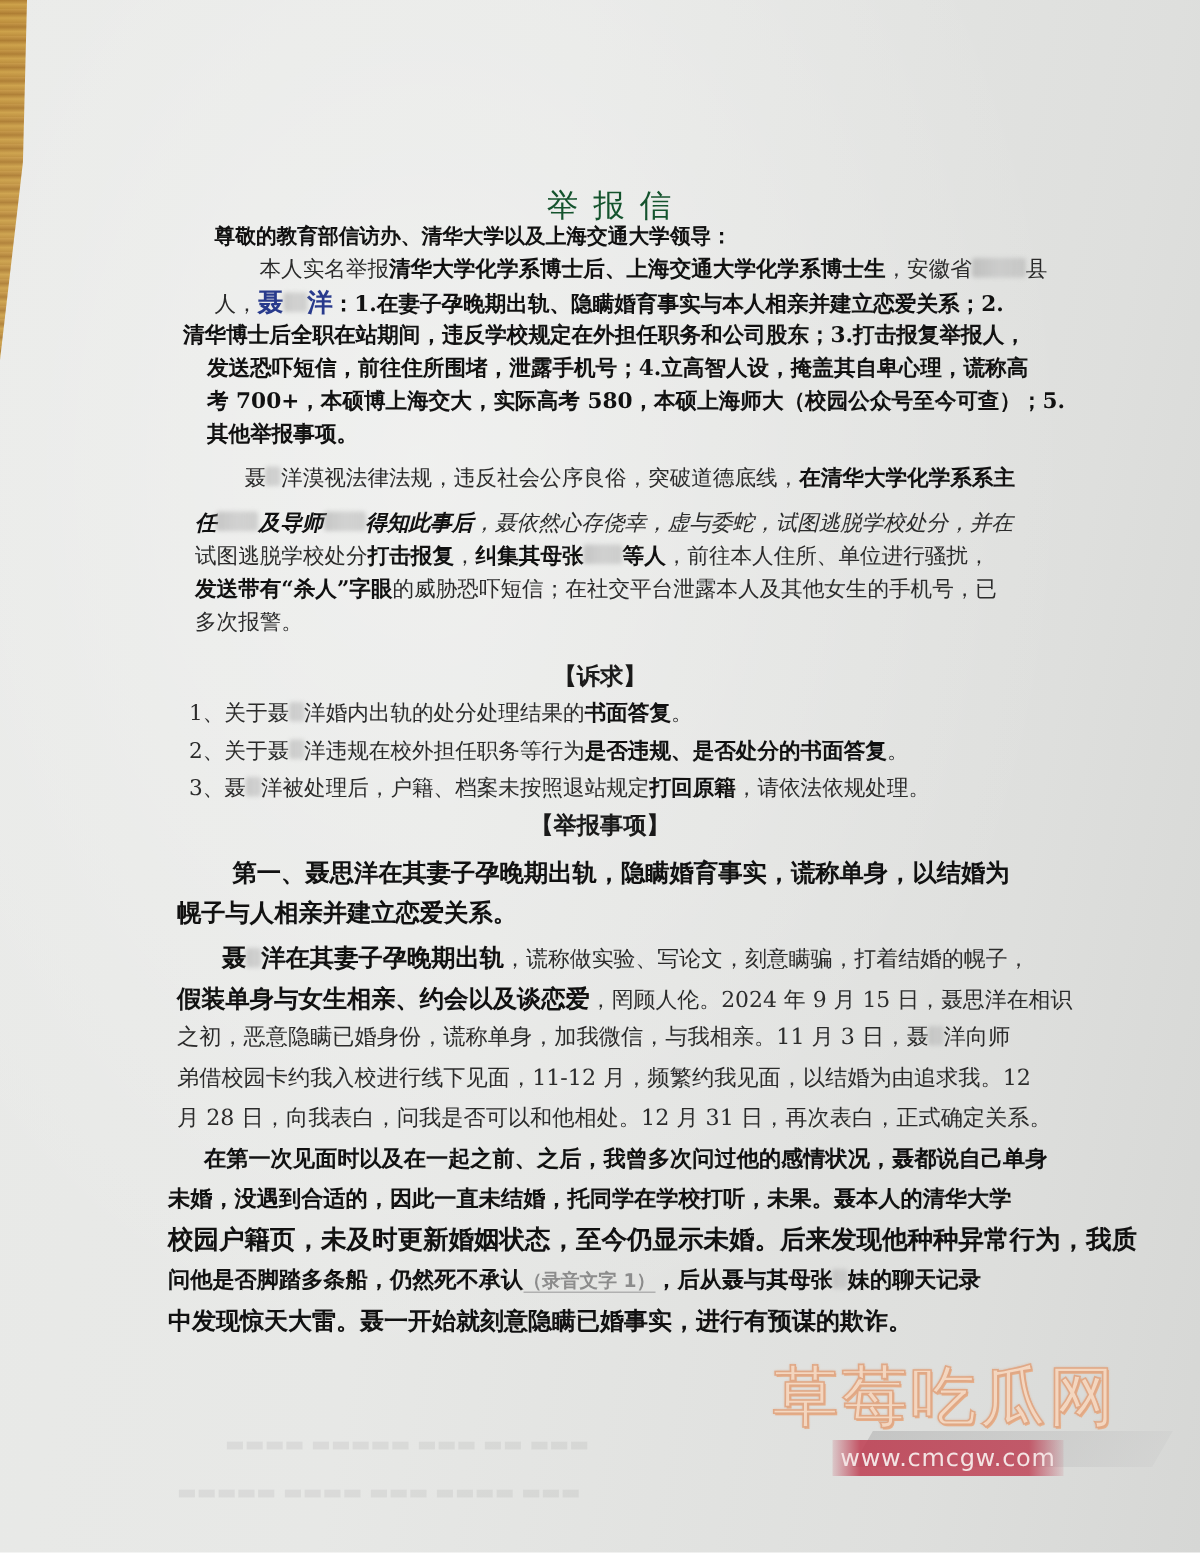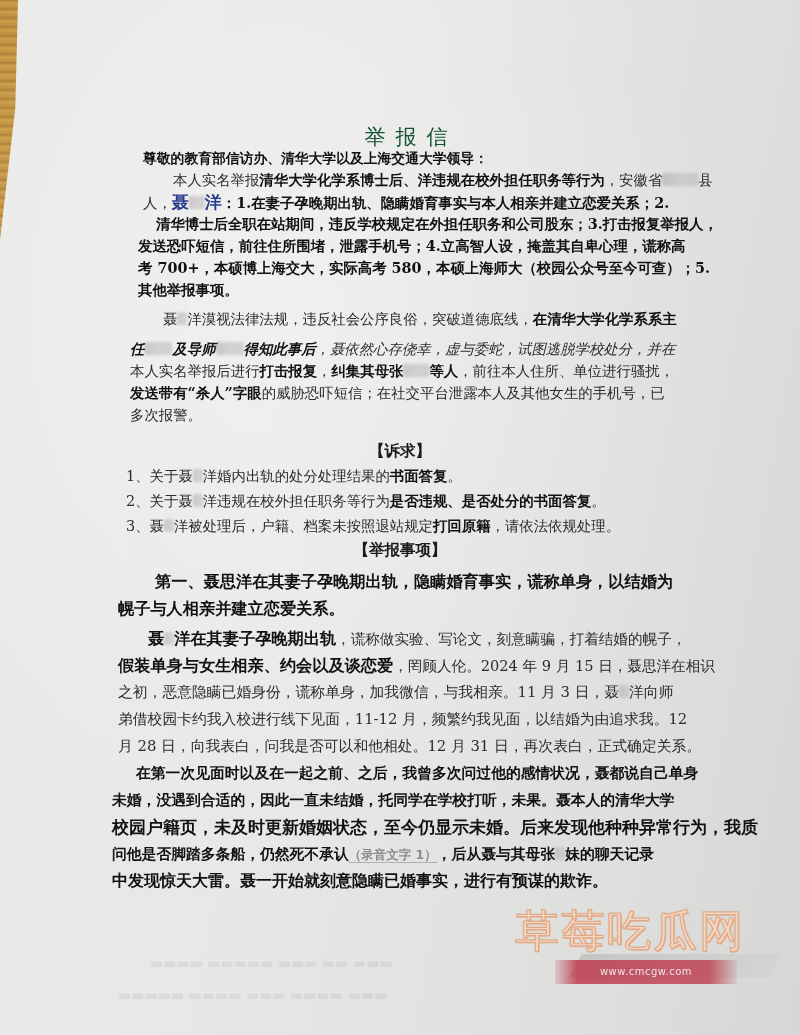--- a/index.html
+++ b/index.html
@@ -42,58 +42,58 @@
     font-family: Liberation Mono, monospace; font-size: 44px; color: #f2c9a8;
     letter-spacing: 2px; text-shadow: 0 0 2px #d89a74, 1px 1px 0 #e8b08a;
     -webkit-text-stroke: 1px #e0a886; color: rgba(248,225,205,0.85);
   }
   .wm-shadow {
     position: absolute; left: 60px; top: 52px; width: 200px; height: 24px;
     background: linear-gradient(90deg, rgba(170,170,170,0.5), rgba(200,200,200,0.3));
     transform: skewX(-30deg);
   }
   .wm-url {
-    position: absolute; left: 22px; top: 960px; width: 182px; height: 24px;
+    position: absolute; left: 22px; top: 960px; width: 154px; height: 24px;
     background: linear-gradient(90deg, rgba(190,60,80,0.15), rgba(190,60,80,0.85) 12%, rgba(190,60,80,0.8) 85%, rgba(190,60,80,0.1));
-    color: #f3e3e3; font-family: "DejaVu Sans", sans-serif; font-size: 10px; line-height: 24px; text-align: center;
+    color: #f3e3e3; font-family: "DejaVu Sans", sans-serif; font-size: 16px; line-height: 24px; text-align: center;
     letter-spacing: 0.5px;
   }
   .ghost { position: absolute; color: rgba(120,120,120,0.12); font-size: 14px; white-space: nowrap; }
 </style>
 </head>
 <body>
 
 <div class="wood"></div>
 <div class="paper-shade"></div>
 
 <div class="doc">
 
   <div class="title">举报信</div>
 
   <div class="line b" style="left:143px; top:148px; font-size:13.8px;">尊敬的教育部信访办、清华大学以及上海交通大学领导：</div>
 
   <div class="line" style="left:173px; top:170px;">
-    <span>本人实名举报</span><span class="b">清华大学化学系博士后、洋违规在校外担任职务等行为</span><span>，安徽省</span><span class="blur" style="width:36px;"></span><span>县</span>
+    <span>本人实名举报</span><span class="b">清华大学化学系博士后、上海交通大学化学系博士生</span><span>，安徽省</span><span class="blur" style="width:36px;"></span><span>县</span>
   </div>
   <div class="line" style="left:143px; top:192px;">
     <span>人，</span><span class="name-blue">聂</span><span class="blur" style="width:16px;"></span><span class="name-blue">洋</span><span class="b">：1.在妻子孕晚期出轨、隐瞒婚育事实与本人相亲并建立恋爱关系；2.</span>
   </div>
-  <div class="line b" style="left:156px; top:214px;">清华博士后全职在站期间，违反学校规定在外担任职务和公司股东；3.打击报复举报人，</div>
+  <div class="line b" style="left:122px; top:214px;">清华博士后全职在站期间，违反学校规定在外担任职务和公司股东；3.打击报复举报人，</div>
   <div class="line b" style="left:138px; top:236px;">发送恐吓短信，前往住所围堵，泄露手机号；4.立高智人设，掩盖其自卑心理，谎称高</div>
   <div class="line b" style="left:138px; top:258px;">考 700+，本硕博上海交大，实际高考 580，本硕上海师大（校园公众号至今可查）；5.</div>
   <div class="line b" style="left:138px; top:280px;">其他举报事项。</div>
 
   <div class="line" style="left:163px; top:309px;">
     <span>聂</span><span class="blur" style="width:10px;"></span><span>洋漠视法律法规，违反社会公序良俗，突破道德底线，</span><span class="b">在清华大学化学系系主</span>
   </div>
   <div class="line" style="left:130px; top:339px;font-style:italic;">
     <span class="b">任</span><span class="blur" style="width:28px;"></span><span class="b">及导师</span><span class="blur" style="width:28px;"></span><span class="b">得知此事后</span><span>，聂依然心存侥幸，虚与委蛇，试图逃脱学校处分，并在</span>
   </div>
   <div class="line" style="left:130px; top:361px;">
-    <span>本人实名举报后进行</span><span class="b">打击报复</span><span>，</span><span class="b">纠集其母张</span><span class="blur" style="width:26px;"></span><span class="b">等人</span><span>，前往本人住所、单位进行骚扰，</span>
+    <span>试图逃脱学校处分</span><span class="b">打击报复</span><span>，</span><span class="b">纠集其母张</span><span class="blur" style="width:26px;"></span><span class="b">等人</span><span>，前往本人住所、单位进行骚扰，</span>
   </div>
   <div class="line" style="left:130px; top:383px;">
     <span class="b">发送带有“杀人”字眼</span><span>的威胁恐吓短信；在社交平台泄露本人及其他女生的手机号，已</span>
   </div>
   <div class="line" style="left:130px; top:405px;">多次报警。</div>
 
   <div class="section" style="top:441px;">【诉求】</div>
 
   <div class="line" style="left:126px; top:466px;">
     <span>1、关于聂</span><span class="blur" style="width:10px;"></span><span>洋婚内出轨的处分处理结果的</span><span class="b">书面答复</span><span>。</span>

